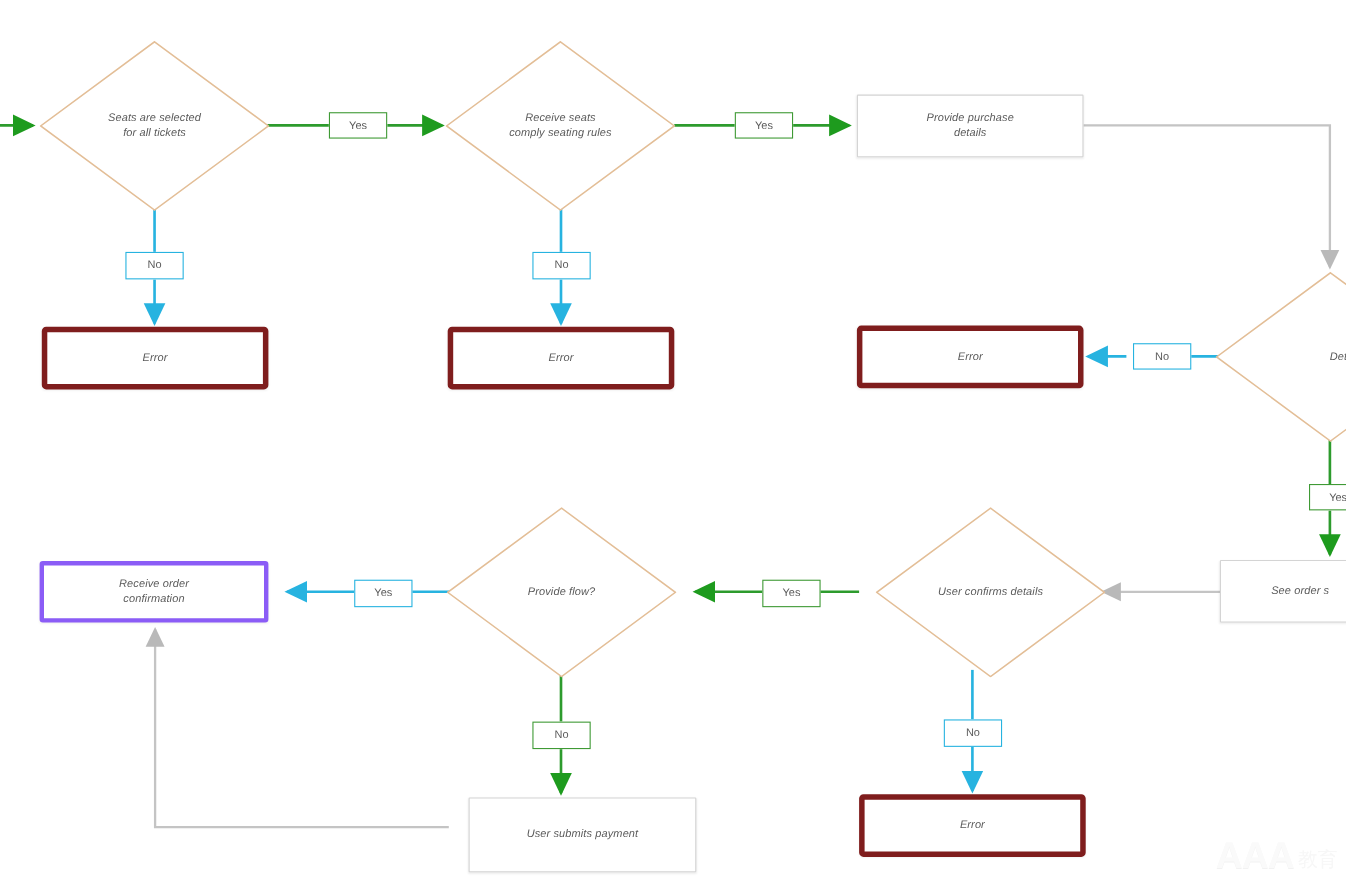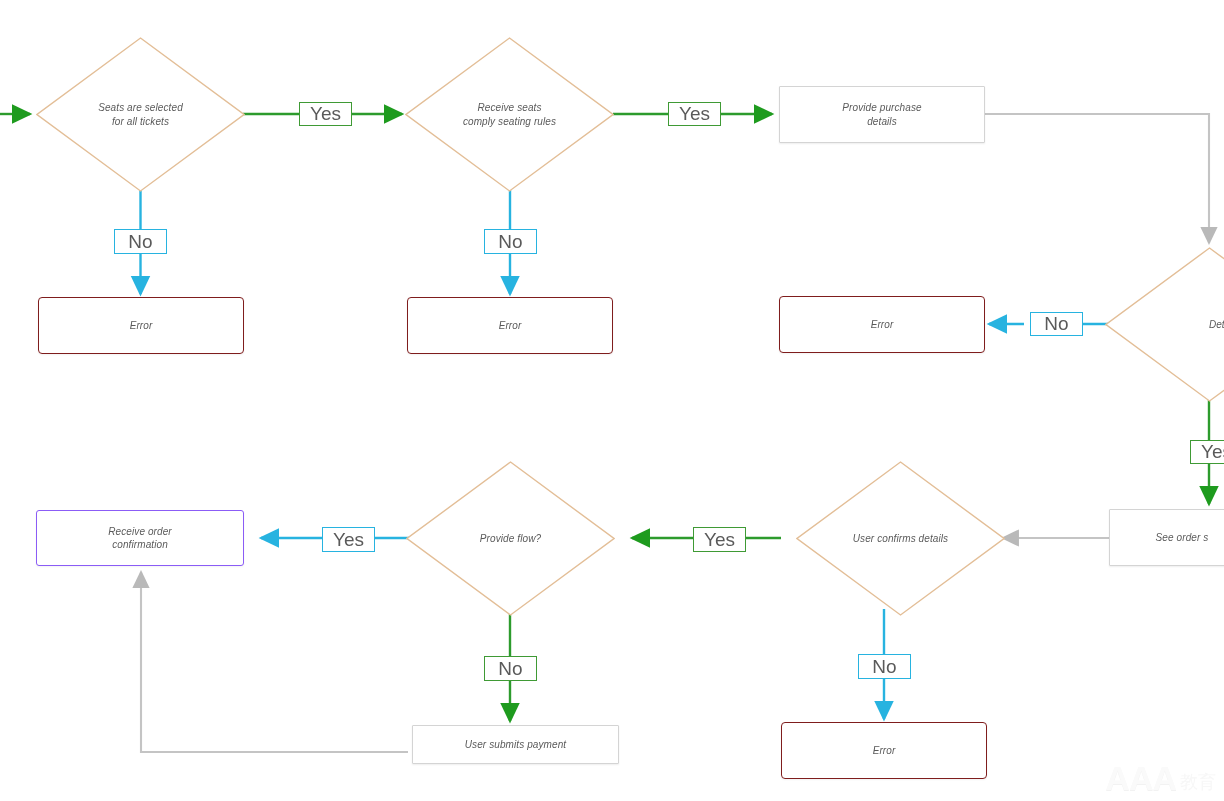--- a/index.html
+++ b/index.html
@@ -16,33 +16,33 @@
   .node .txt{
     color:#5a5a5a;font-size:10px;line-height:1.35;letter-spacing:.1px;
     padding:0 10px;white-space:pre-line;font-style:italic;
   }
 
   
   .box{
     background:#ffffff;border:1px solid #d4d4d4;border-radius:1px;
     box-shadow:0 1px 2px rgba(0,0,0,.07);
   }
-  .box.error{border:1px solid #7f1d1d;border-radius:4px;box-shadow:0 1px 2px rgba(0,0,0,.05);}
-  .box.success{border:1px solid #8b5cf6;border-radius:3px;box-shadow:0 1px 2px rgba(0,0,0,.05);}
+  .box.error{border:5px solid #7f1d1d;border-radius:4px;box-shadow:0 1px 2px rgba(0,0,0,.05);}
+  .box.success{border:4px solid #8b5cf6;border-radius:3px;box-shadow:0 1px 2px rgba(0,0,0,.05);}
 
   
   .diamond{background:transparent;}
   .diamond .dshape{position:absolute;left:0;top:0;width:100%;height:100%;}
   .diamond .txt{position:relative;z-index:2;}
 
   
   .elabel{
     position:absolute;box-sizing:border-box;background:#ffffff;
     display:flex;align-items:center;justify-content:center;
-    font-size:19px;color:#5a5a5a;z-index:6;
+    font-size:10px;color:#5a5a5a;z-index:6;
   }
   .elabel.yes{border:1px solid #3f9a35;}
   .elabel.no{border:1px solid #27b3e0;}
 
   
   #watermark{
     position:absolute;right:8px;bottom:6px;z-index:1;
     display:flex;align-items:flex-end;gap:4px;opacity:1;
   }
   #watermark .wm-aaa{
@@ -168,21 +168,21 @@
       <polygon points="104.5,1 208,77.5 104.5,154 1,77.5" fill="#ffffff" stroke="#e3be97" stroke-width="1.4"></polygon>
     </svg>
     <span class="txt">Provide flow?</span>
   </div>
 
   <div class="node box success" style="left:36px;top:510px;width:208px;height:56px;">
     <span class="txt">Receive order
 confirmation</span>
   </div>
 
-  <div class="node box" style="left:412px;top:725px;width:207px;height:39px;">
+  <div class="node box" style="left:426px;top:725px;width:207px;height:68px;">
     <span class="txt">User submits payment</span>
   </div>
 
   <div class="node box error" style="left:781px;top:722px;width:206px;height:57px;">
     <span class="txt">Error</span>
   </div>
 
   <div class="elabel yes" style="left:299px;top:102px;width:53px;height:24px;">Yes</div>
   <div class="elabel yes" style="left:668px;top:102px;width:53px;height:24px;">Yes</div>
 

